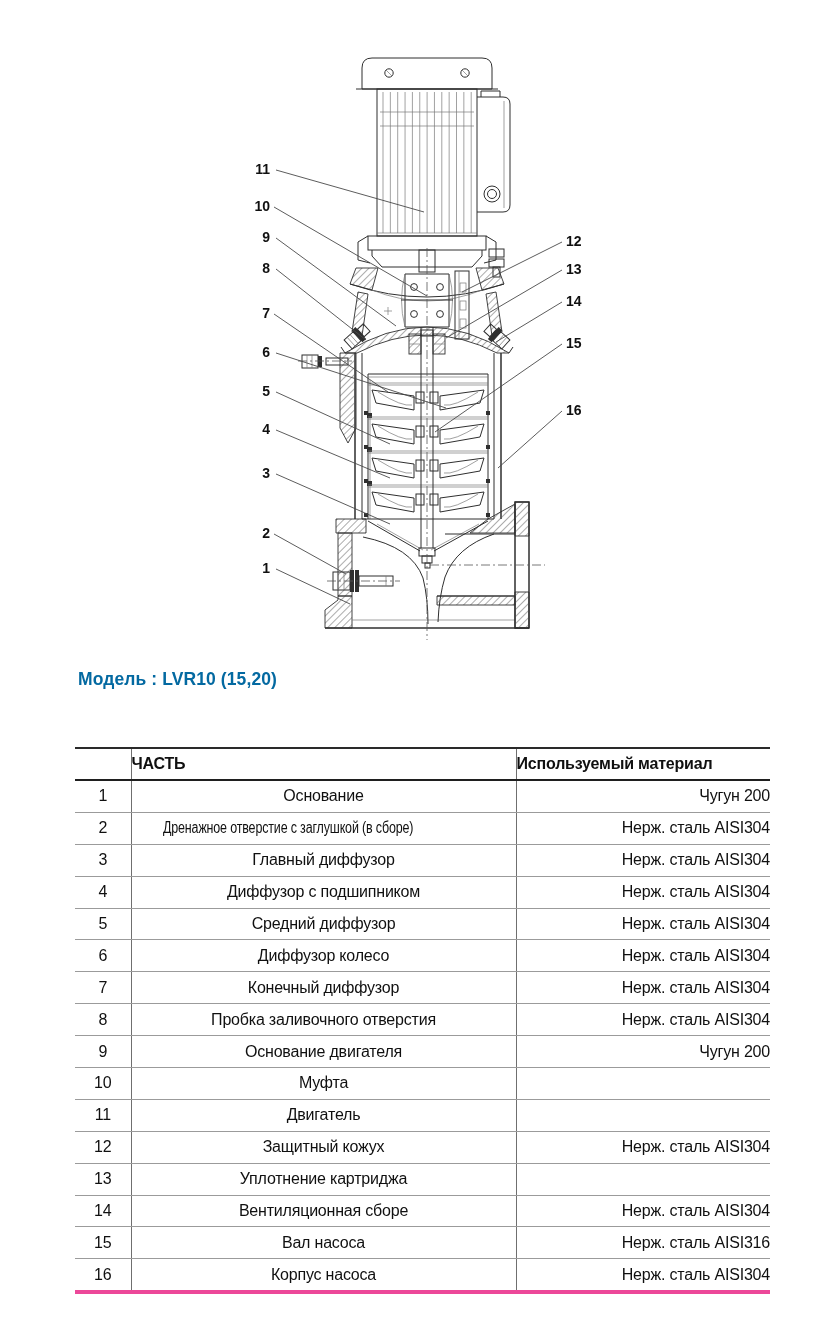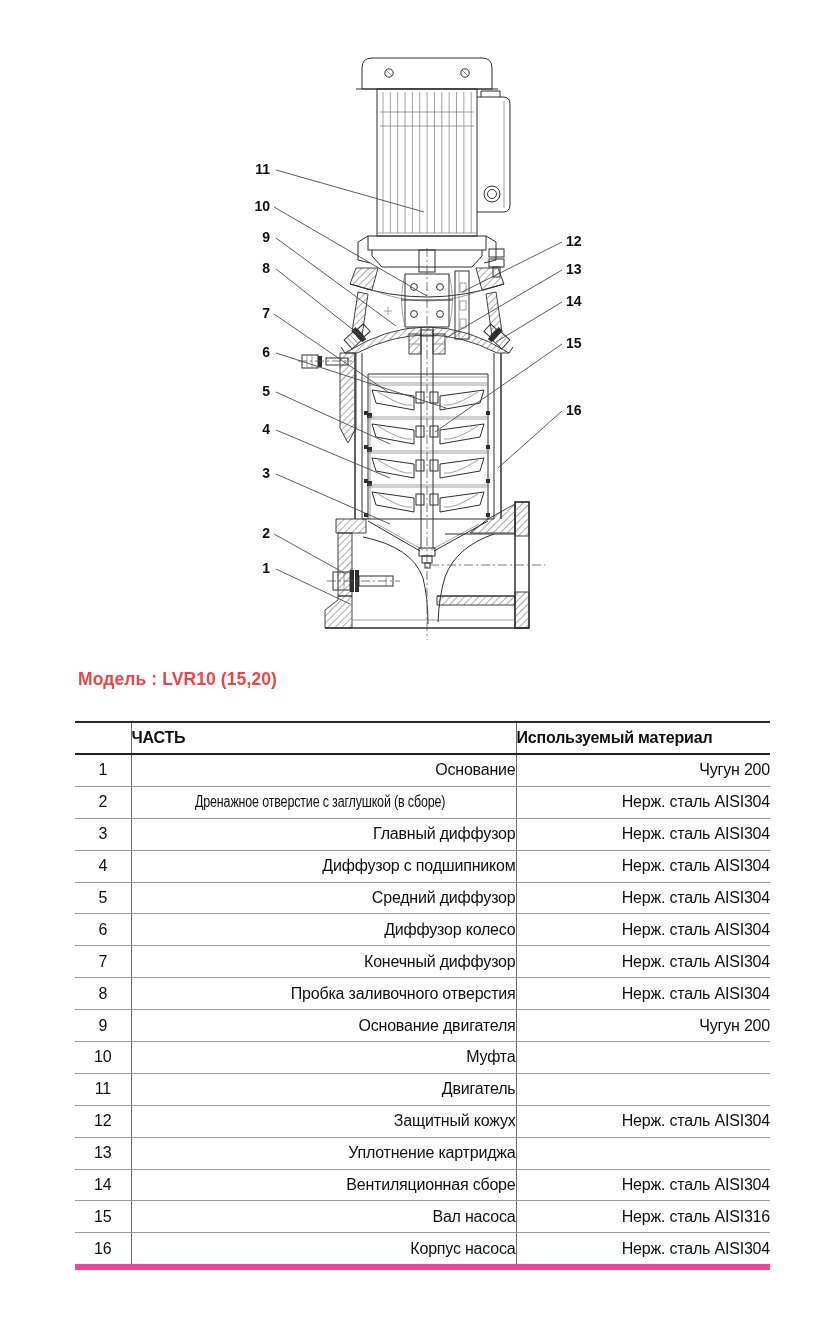--- a/index.html
+++ b/index.html
@@ -10,30 +10,30 @@
   .ln{fill:none;stroke:#2f2f2f;stroke-width:1}
   .ln2{fill:none;stroke:#2f2f2f;stroke-width:1.5}
   .thin{fill:none;stroke:#787878;stroke-width:.7}
   .hatch{fill:url(#hatch);stroke:#2f2f2f;stroke-width:.9}
   .dark{fill:#2f2f2f;stroke:none}
   .dash{fill:none;stroke:#565656;stroke-width:.8;stroke-dasharray:9 3 2 3}
   .cl{stroke:#4a4a4a;stroke-width:.9}
   .cnum{font:bold 14px "Liberation Sans",sans-serif;fill:#101010}
   
   .model-title{position:absolute;left:78px;top:669px;font-weight:bold;font-size:17.5px;
-               letter-spacing:.1px;color:#ef4444}
+               letter-spacing:.1px;color:#0369a1}
   
-  .parts-table{position:absolute;left:75px;top:721px;width:695px;border-collapse:collapse;
-               table-layout:fixed;border-top:2px solid #2a2a2a;border-bottom:6px solid #ec4899}
+  .parts-table{position:absolute;left:75px;top:747px;width:695px;border-collapse:collapse;
+               table-layout:fixed;border-top:2px solid #2a2a2a;border-bottom:4px solid #ec4899}
   .parts-table th,.parts-table td{padding:0;font-size:16px;letter-spacing:-.2px;
                overflow:hidden;white-space:nowrap;vertical-align:middle}
   .parts-table thead th{height:30px;border-bottom:2px solid #1f1f1f;font-weight:bold;text-align:left}
   .parts-table tbody td{height:30.9px;border-bottom:1px solid #9b9b9b}
   .c1{text-align:center}
-  .c2{padding-left:14px;border-left:1px solid #6f6f6f;text-align:right}
+  .c2{padding-left:14px;border-left:1px solid #6f6f6f;text-align:center}
   .c3{padding-left:10px;border-left:1px solid #6f6f6f;text-align:right}
   .squeeze{display:inline-block;transform:scaleX(.78);transform-origin:0 50%}
 </style>
 </head>
 <body>
 
 <div class="page">
 
   <svg class="diagram" width="815" height="660" viewBox="0 0 815 660">
     <defs>

